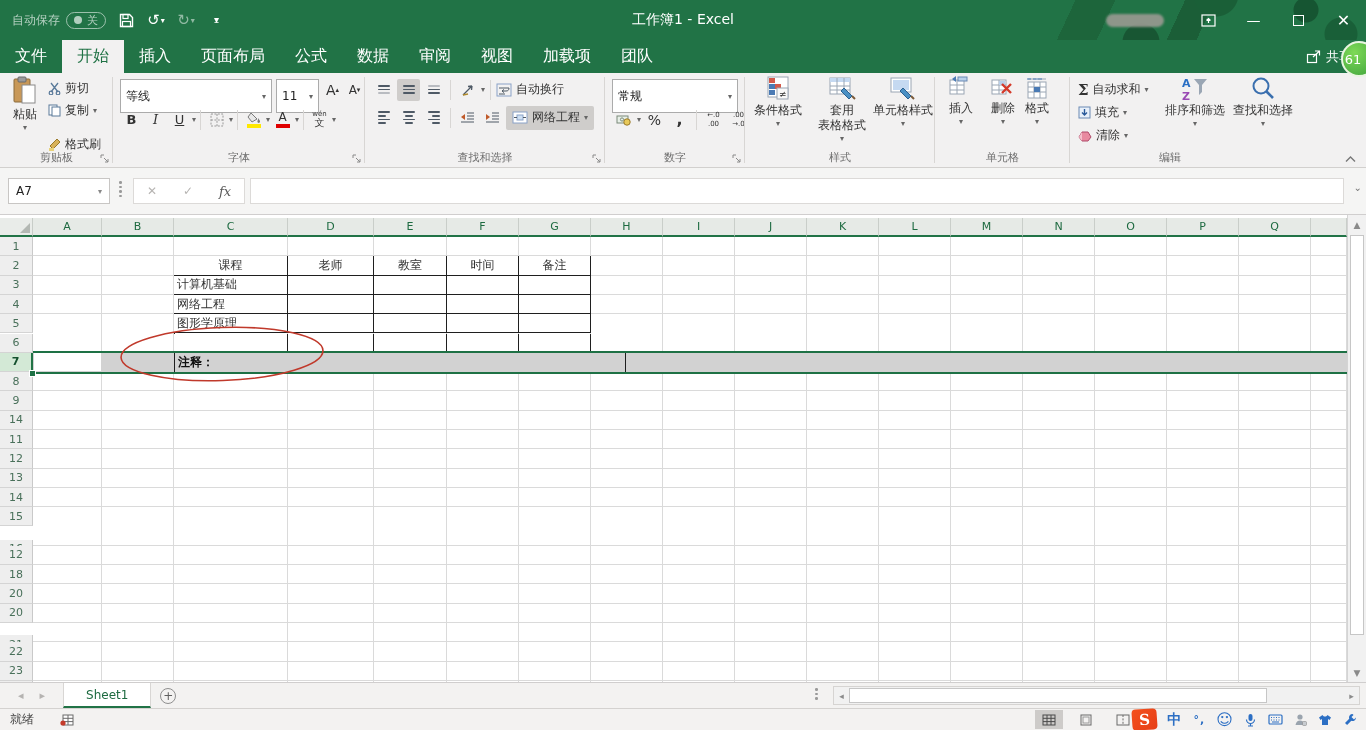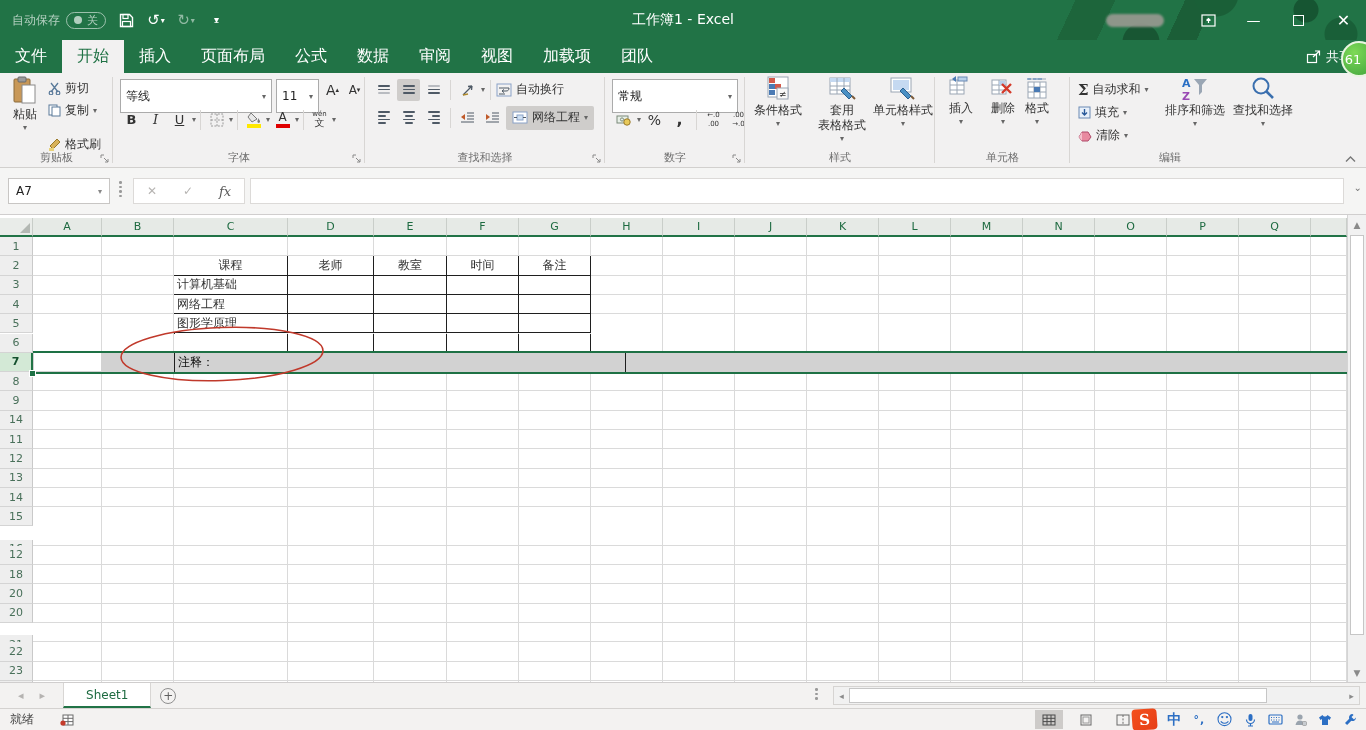--- a/index.html
+++ b/index.html
@@ -659,21 +659,21 @@
       <div class="tcell" style="left: 374px; width: 73px; top: 99.2px; height: 19.3px;"></div>
       <div class="tcell" style="left: 447px; width: 72px; top: 99.2px; height: 19.3px;"></div>
       <div class="tcell" style="left: 519px; width: 72px; top: 99.2px; height: 19.3px;"></div>
       <div class="tcell l" style="left: 174px; width: 114px; top: 118.5px; height: 19.3px;"></div>
       <div class="tcell" style="left: 288px; width: 86px; top: 118.5px; height: 19.3px;"></div>
       <div class="tcell" style="left: 374px; width: 73px; top: 118.5px; height: 19.3px;"></div>
       <div class="tcell" style="left: 447px; width: 72px; top: 118.5px; height: 19.3px;"></div>
       <div class="tcell" style="left: 519px; width: 72px; top: 118.5px; height: 19.3px;"></div>
       <div class="rowsel" style="left: 33px; width: 1314px; top: 135.8px; height: 23.3px;"></div>
       <div class="activecell" style="left: 34px; width: 67px; top: 137.8px; height: 18.3px;"></div>
-      <div class="notecell" style="left: 174px; width: 452px; top: 137.8px; height: 19.3px;">注释：</div>
+      <div class="notecell" style="left: 174px; width: 452px; top: 137.8px; height: 19.3px; font-weight: bold;">注释：</div>
       <div class="fillhandle" style="left: 29px; top: 155.1px;"></div>
     </div>
   <svg class="annot" width="1347" height="467">
     <ellipse id="annotEllipse" cx="222" cy="139" rx="101" ry="26.5" fill="none" stroke-width="1.6" transform="rotate(-2 222 139)" stroke="#c0392b"></ellipse>
   </svg>
 </div>
 
 <div class="vscroll">
   <div class="arr" style="top:2px">▲</div>
   <div class="vthumb"></div>

